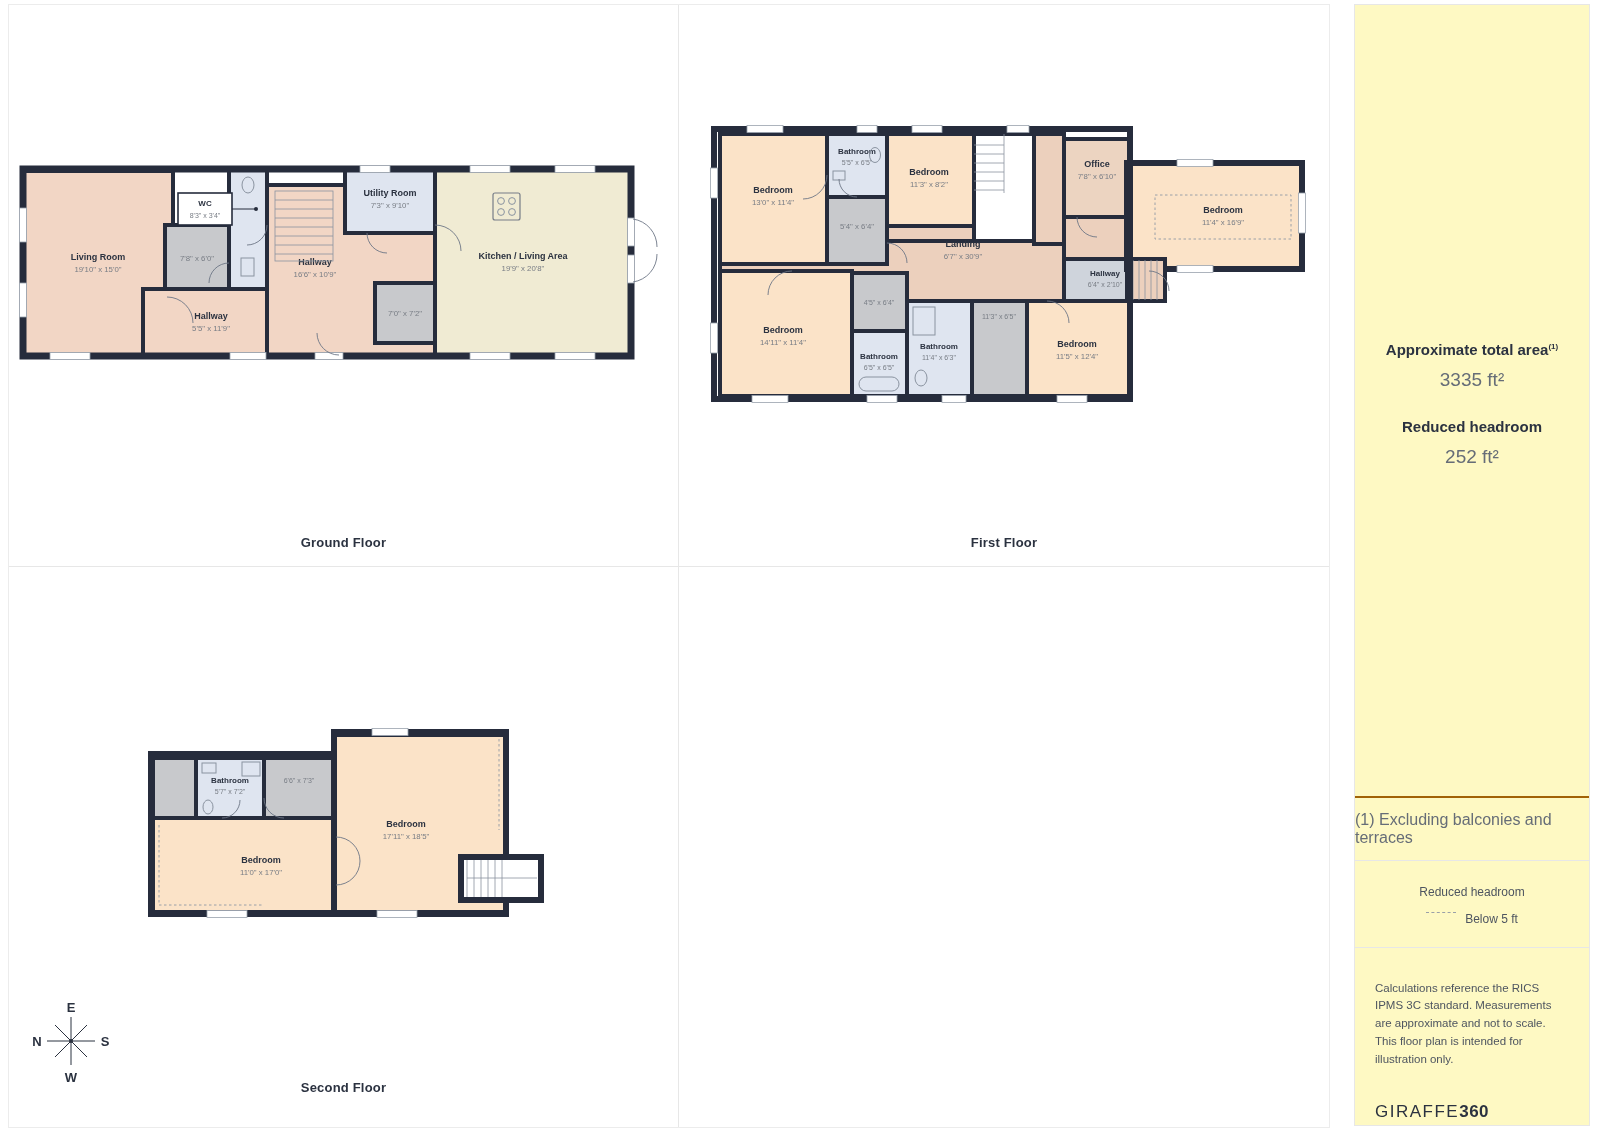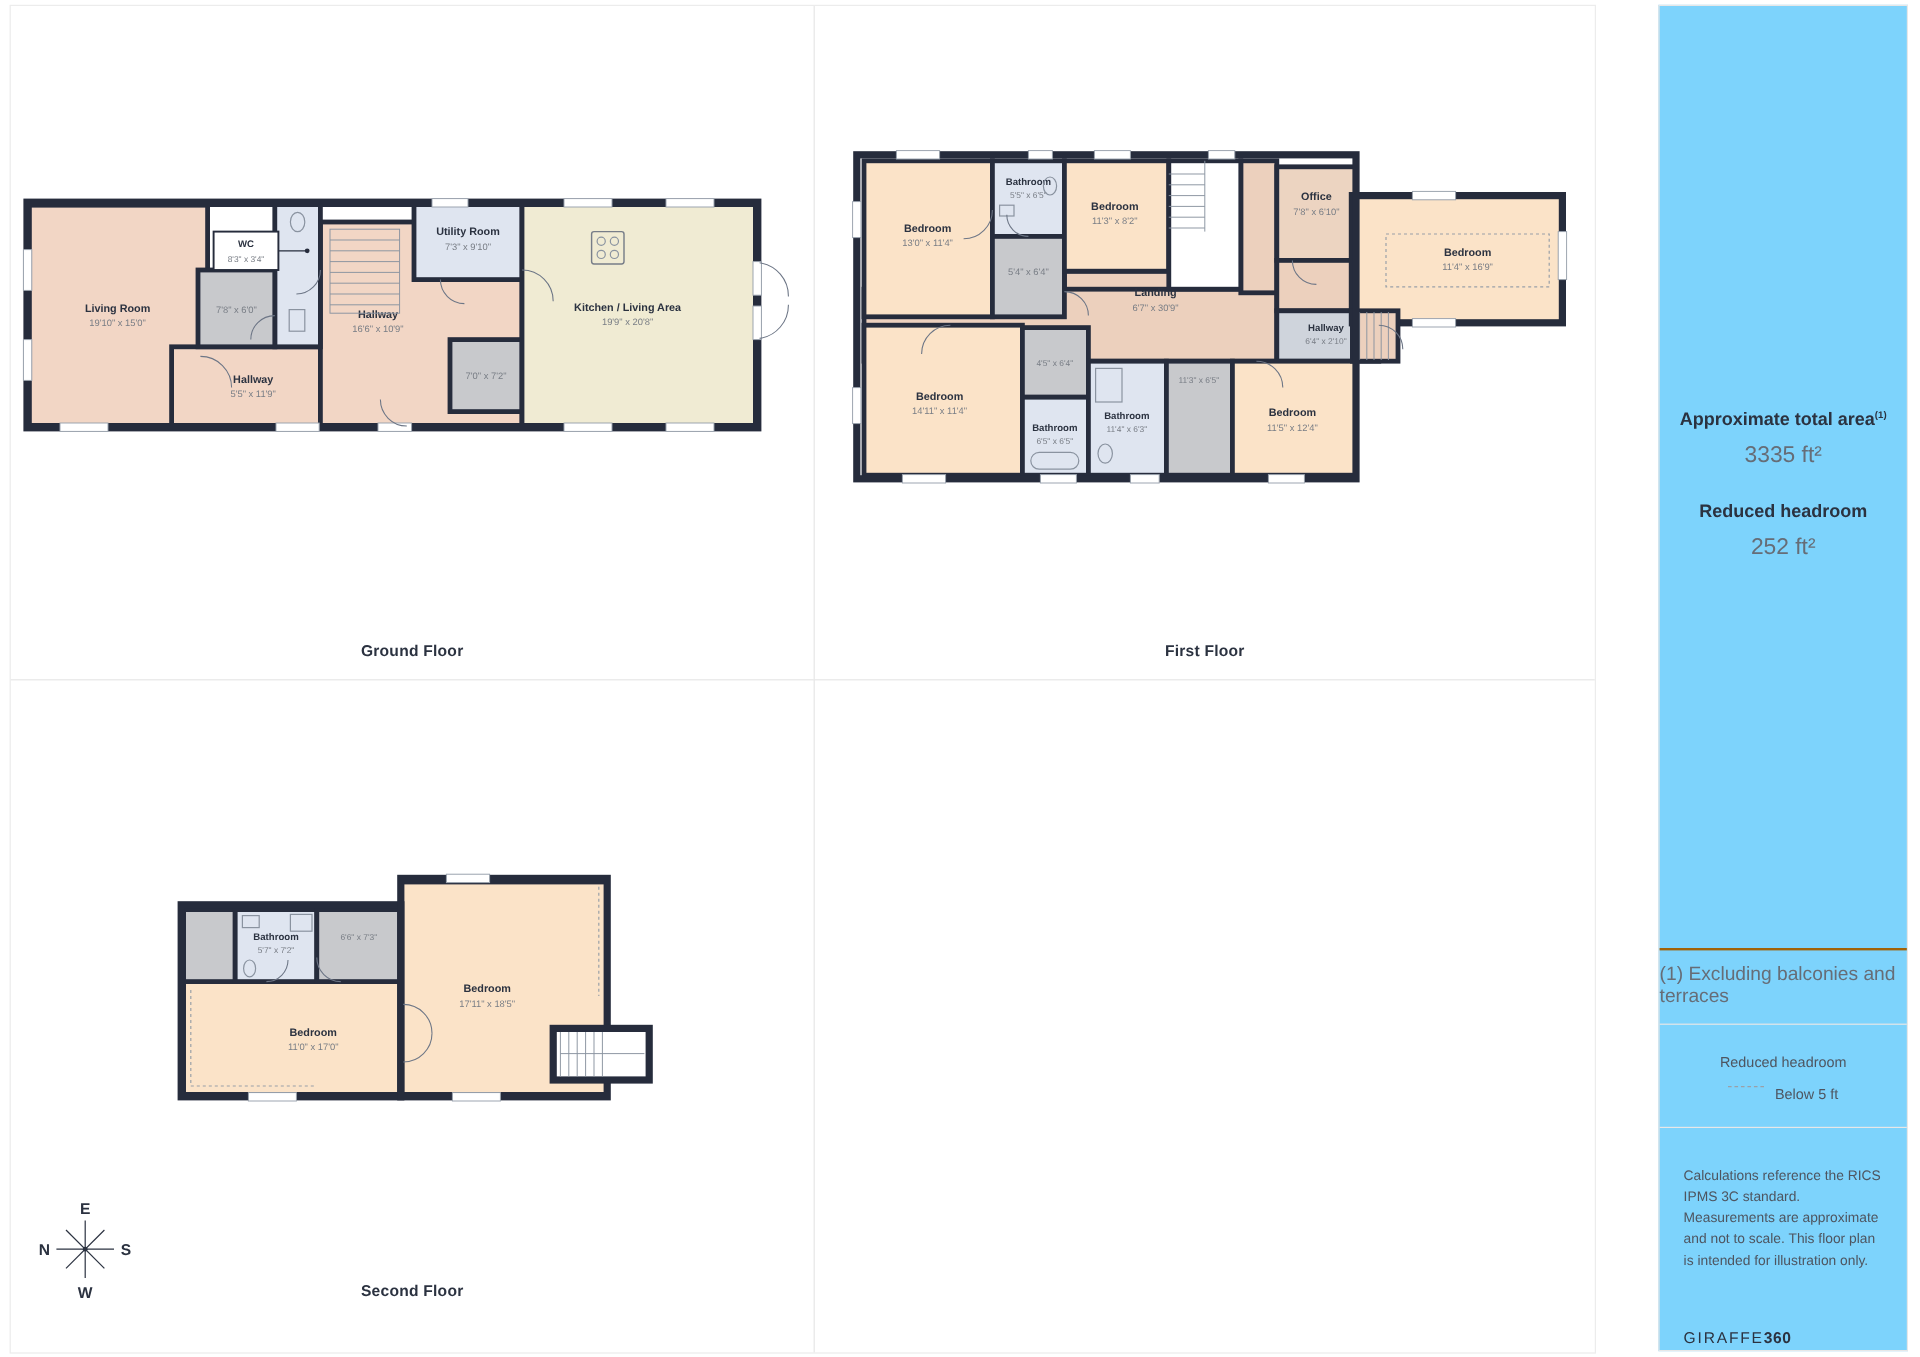--- a/index.html
+++ b/index.html
@@ -5,39 +5,39 @@
   html,body{margin:0;padding:0;background:#fff;}
   body{width:1600px;height:1131px;position:relative;font-family:"Liberation Sans",sans-serif;color:#2b3240;}
   .main{position:absolute;left:8px;top:4px;width:1320px;height:1122px;border:1px solid #ececec;
         display:grid;grid-template-columns:669px 1fr;grid-template-rows:561px 1fr;background:#fff;}
   .cell{position:relative;}
   .cell-first{border-left:1px solid #e7e7e7;}
   .cell-second{border-top:1px solid #e7e7e7;}
   .cell-empty{border-left:1px solid #e7e7e7;border-top:1px solid #e7e7e7;}
   .floor-label{position:absolute;left:0;right:0;text-align:center;font-weight:700;font-size:13px;
                color:#2b3240;letter-spacing:.2px;}
-  .fl-bottom16{bottom:16px;} .fl-bottom28{bottom:44px;}
+  .fl-bottom16{bottom:16px;} .fl-bottom28{bottom:32px;}
   .plan{position:absolute;}
   
-  .sidebar{position:absolute;right:10px;top:4px;width:208px;height:1122px;border:1px solid #e7e7e7;
-           display:flex;flex-direction:column;background:#7dd3fc;box-sizing:border-box;}
+  .sidebar{position:absolute;right:10px;top:4px;width:236px;height:1122px;border:1px solid #e7e7e7;
+           display:flex;flex-direction:column;background:#fef9c3;box-sizing:border-box;}
   .sb-main{height:802px;box-sizing:border-box;padding-top:336px;text-align:center;}
   .sb-title{font-size:15px;font-weight:700;color:#2b3240;}
   .sb-title sup{font-size:8px;font-weight:700;}
   .sb-value{font-size:19px;color:#666d77;margin-top:11px;}
   .sb-gap{height:27px;}
   .sb-note{height:64px;border-top:2px solid #a16207;display:flex;align-items:center;justify-content:center;
            font-size:16px;color:#666d77;}
   .sb-legend{height:88px;border-top:1px solid #e7e7e7;text-align:center;padding-top:24px;box-sizing:border-box;
              font-size:12px;color:#4e5560;}
   .legend-row{margin-top:13px;display:flex;align-items:flex-start;justify-content:center;gap:9px;}
   .dash-sample{width:30px;height:0;border-top:1px dashed #9aa0a8;}
   .sb-foot{flex:1;border-top:1px solid #e7e7e7;text-align:left;padding:32px 20px 0;box-sizing:border-box;
            font-size:11.5px;line-height:1.55;color:#4e5560;}
-  .brand{margin-top:44px;font-size:13px;color:#2b3240;letter-spacing:1.5px;font-weight:500;}
+  .brand{margin-top:30px;font-size:17px;color:#2b3240;letter-spacing:1.5px;font-weight:500;}
   .brand b{font-weight:800;letter-spacing:.5px;}
   
   svg text{font-family:"Liberation Sans",sans-serif;}
   .rn{font-size:9px;font-weight:700;fill:#2b3240;text-anchor:middle;}
   .rd{font-size:7.8px;fill:#787d85;text-anchor:middle;}
   .rn-sm{font-size:8px;font-weight:700;fill:#2b3240;text-anchor:middle;}
   .rd-sm{font-size:7px;fill:#787d85;text-anchor:middle;}
   .win{fill:#fff;stroke:#9aa2ad;stroke-width:.8;}
   .fix{fill:none;stroke:#8a93a0;stroke-width:1;}
   .arc{fill:none;stroke:#6d7686;stroke-width:.9;}

